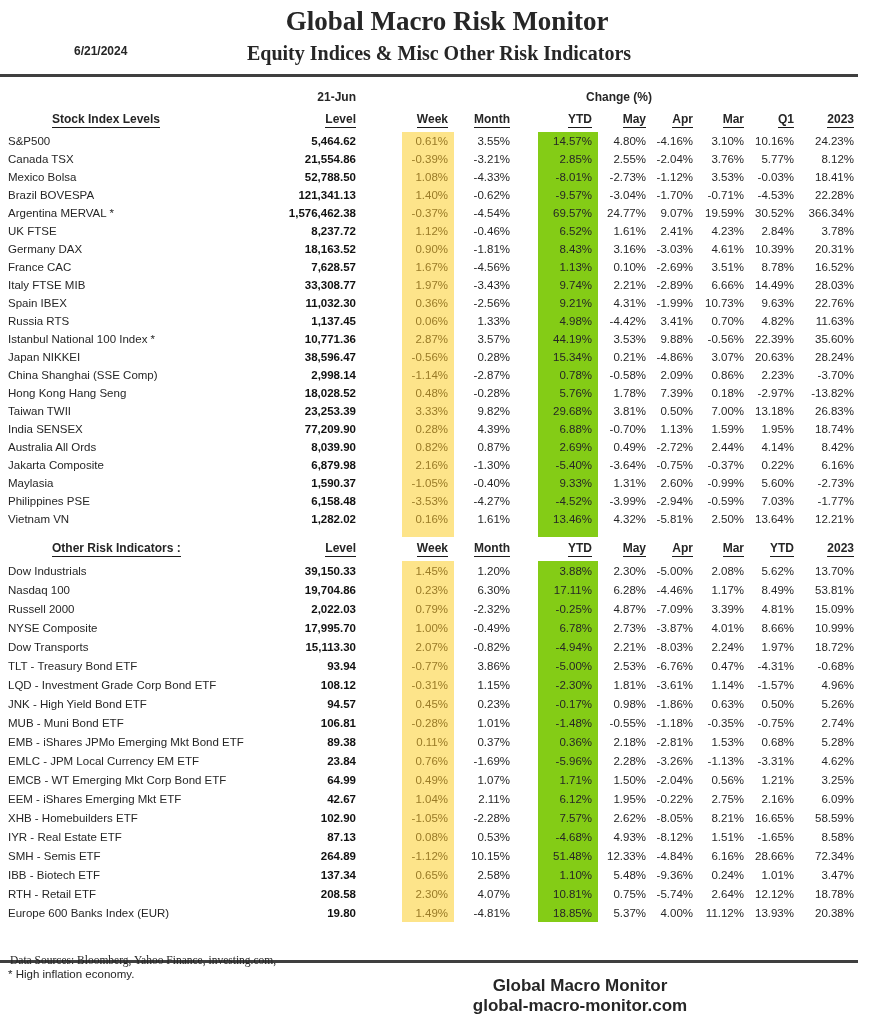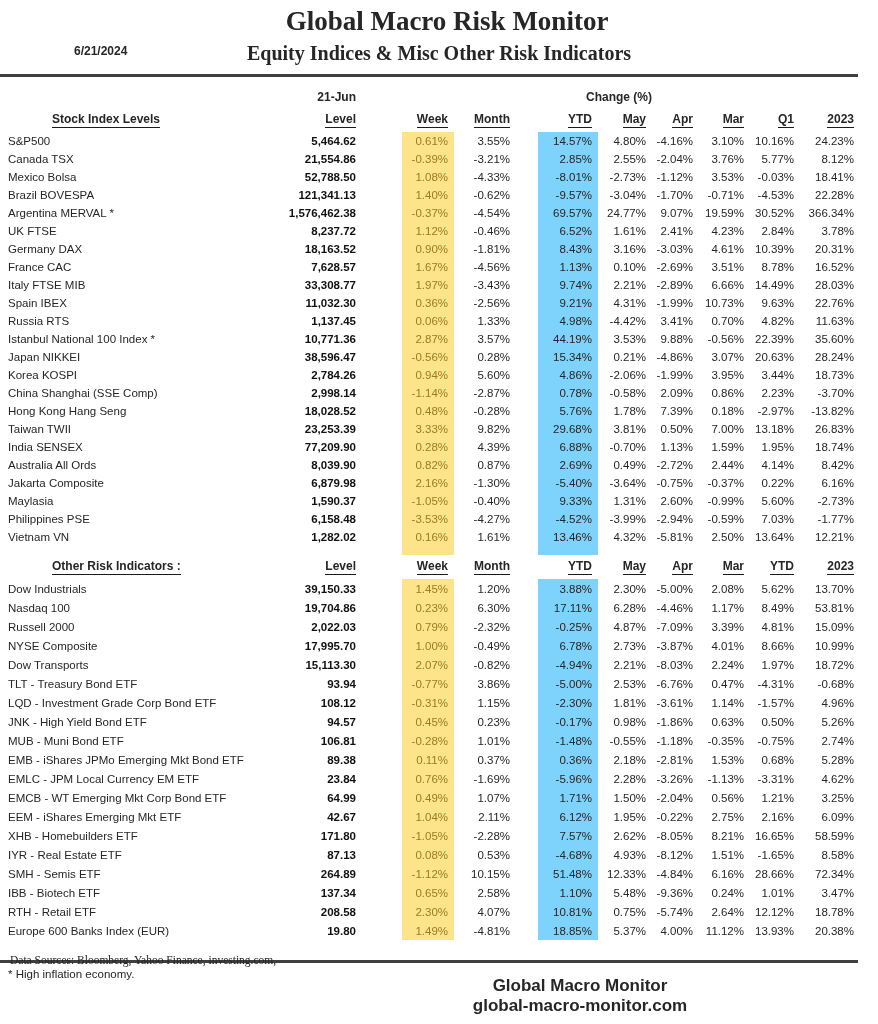--- a/index.html
+++ b/index.html
@@ -17,21 +17,21 @@
   
   .tables{position:absolute;left:8px;top:86px;width:852px;}
   table{border-collapse:collapse;table-layout:fixed;width:852px;}
   td{padding:0;font-size:11.5px;white-space:nowrap;overflow:hidden;}
   .t1 td{height:18px;}
   .t2 td{height:19px;}
   td.num{text-align:right;padding-right:6px;}
   td.name-cell{text-align:left;}
   td.level-cell{font-weight:bold;color:#111;}
   td.week-cell{background:#fde48a;color:#9a7b27;}
-  td.ytd-cell{background:#7dd3fc;}
+  td.ytd-cell{background:#84cc16;}
   .prehdr td{height:22px;font-weight:bold;font-size:12px;}
   .prehdr .chg{text-align:right;padding:0;}
   .hdr td{height:24px;font-weight:bold;font-size:12px;vertical-align:middle;}
   .hdr .u{display:inline-block;border-bottom:1.6px solid #1a1a1a;padding-bottom:1px;}
   .section-label{font-weight:bold;font-size:12px;margin-left:44px;}
   .spacer td{height:9px;}
   .spacer .week-cell,.spacer .ytd-cell{}
   
   .footnote{position:absolute;left:8px;top:968px;font-size:11.5px;}
   .sources{position:absolute;left:10px;top:954px;font-size:11.5px;
@@ -267,34 +267,20 @@
     <td class="num val">0.28%</td>
     <td></td>
     <td class="num ytd-cell val">15.34%</td>
     <td class="num val">0.21%</td>
     <td class="num val">-4.86%</td>
     <td class="num val">3.07%</td>
     <td class="num val">20.63%</td>
     <td class="num val">28.24%</td>
   </tr>
           <tr>
-    <td class="name-cell">Korea KOSPI</td>
-    <td class="num level-cell val">2,784.26</td>
-    <td></td>
-    <td class="num week-cell val">0.94%</td>
-    <td class="num val">5.60%</td>
-    <td></td>
-    <td class="num ytd-cell val">4.86%</td>
-    <td class="num val">-2.06%</td>
-    <td class="num val">-1.99%</td>
-    <td class="num val">3.95%</td>
-    <td class="num val">3.44%</td>
-    <td class="num val">18.73%</td>
-  </tr>
-          <tr>
     <td class="name-cell">China Shanghai (SSE Comp)</td>
     <td class="num level-cell val">2,998.14</td>
     <td></td>
     <td class="num week-cell val">-1.14%</td>
     <td class="num val">-2.87%</td>
     <td></td>
     <td class="num ytd-cell val">0.78%</td>
     <td class="num val">-0.58%</td>
     <td class="num val">2.09%</td>
     <td class="num val">0.86%</td>
@@ -634,21 +620,21 @@
     <td></td>
     <td class="num ytd-cell val">6.12%</td>
     <td class="num val">1.95%</td>
     <td class="num val">-0.22%</td>
     <td class="num val">2.75%</td>
     <td class="num val">2.16%</td>
     <td class="num val">6.09%</td>
   </tr>
           <tr>
     <td class="name-cell">XHB - Homebuilders ETF</td>
-    <td class="num level-cell val">171.80</td>
+    <td class="num level-cell val">102.90</td>
     <td></td>
     <td class="num week-cell val">-1.05%</td>
     <td class="num val">-2.28%</td>
     <td></td>
     <td class="num ytd-cell val">7.57%</td>
     <td class="num val">2.62%</td>
     <td class="num val">-8.05%</td>
     <td class="num val">8.21%</td>
     <td class="num val">16.65%</td>
     <td class="num val">58.59%</td>

